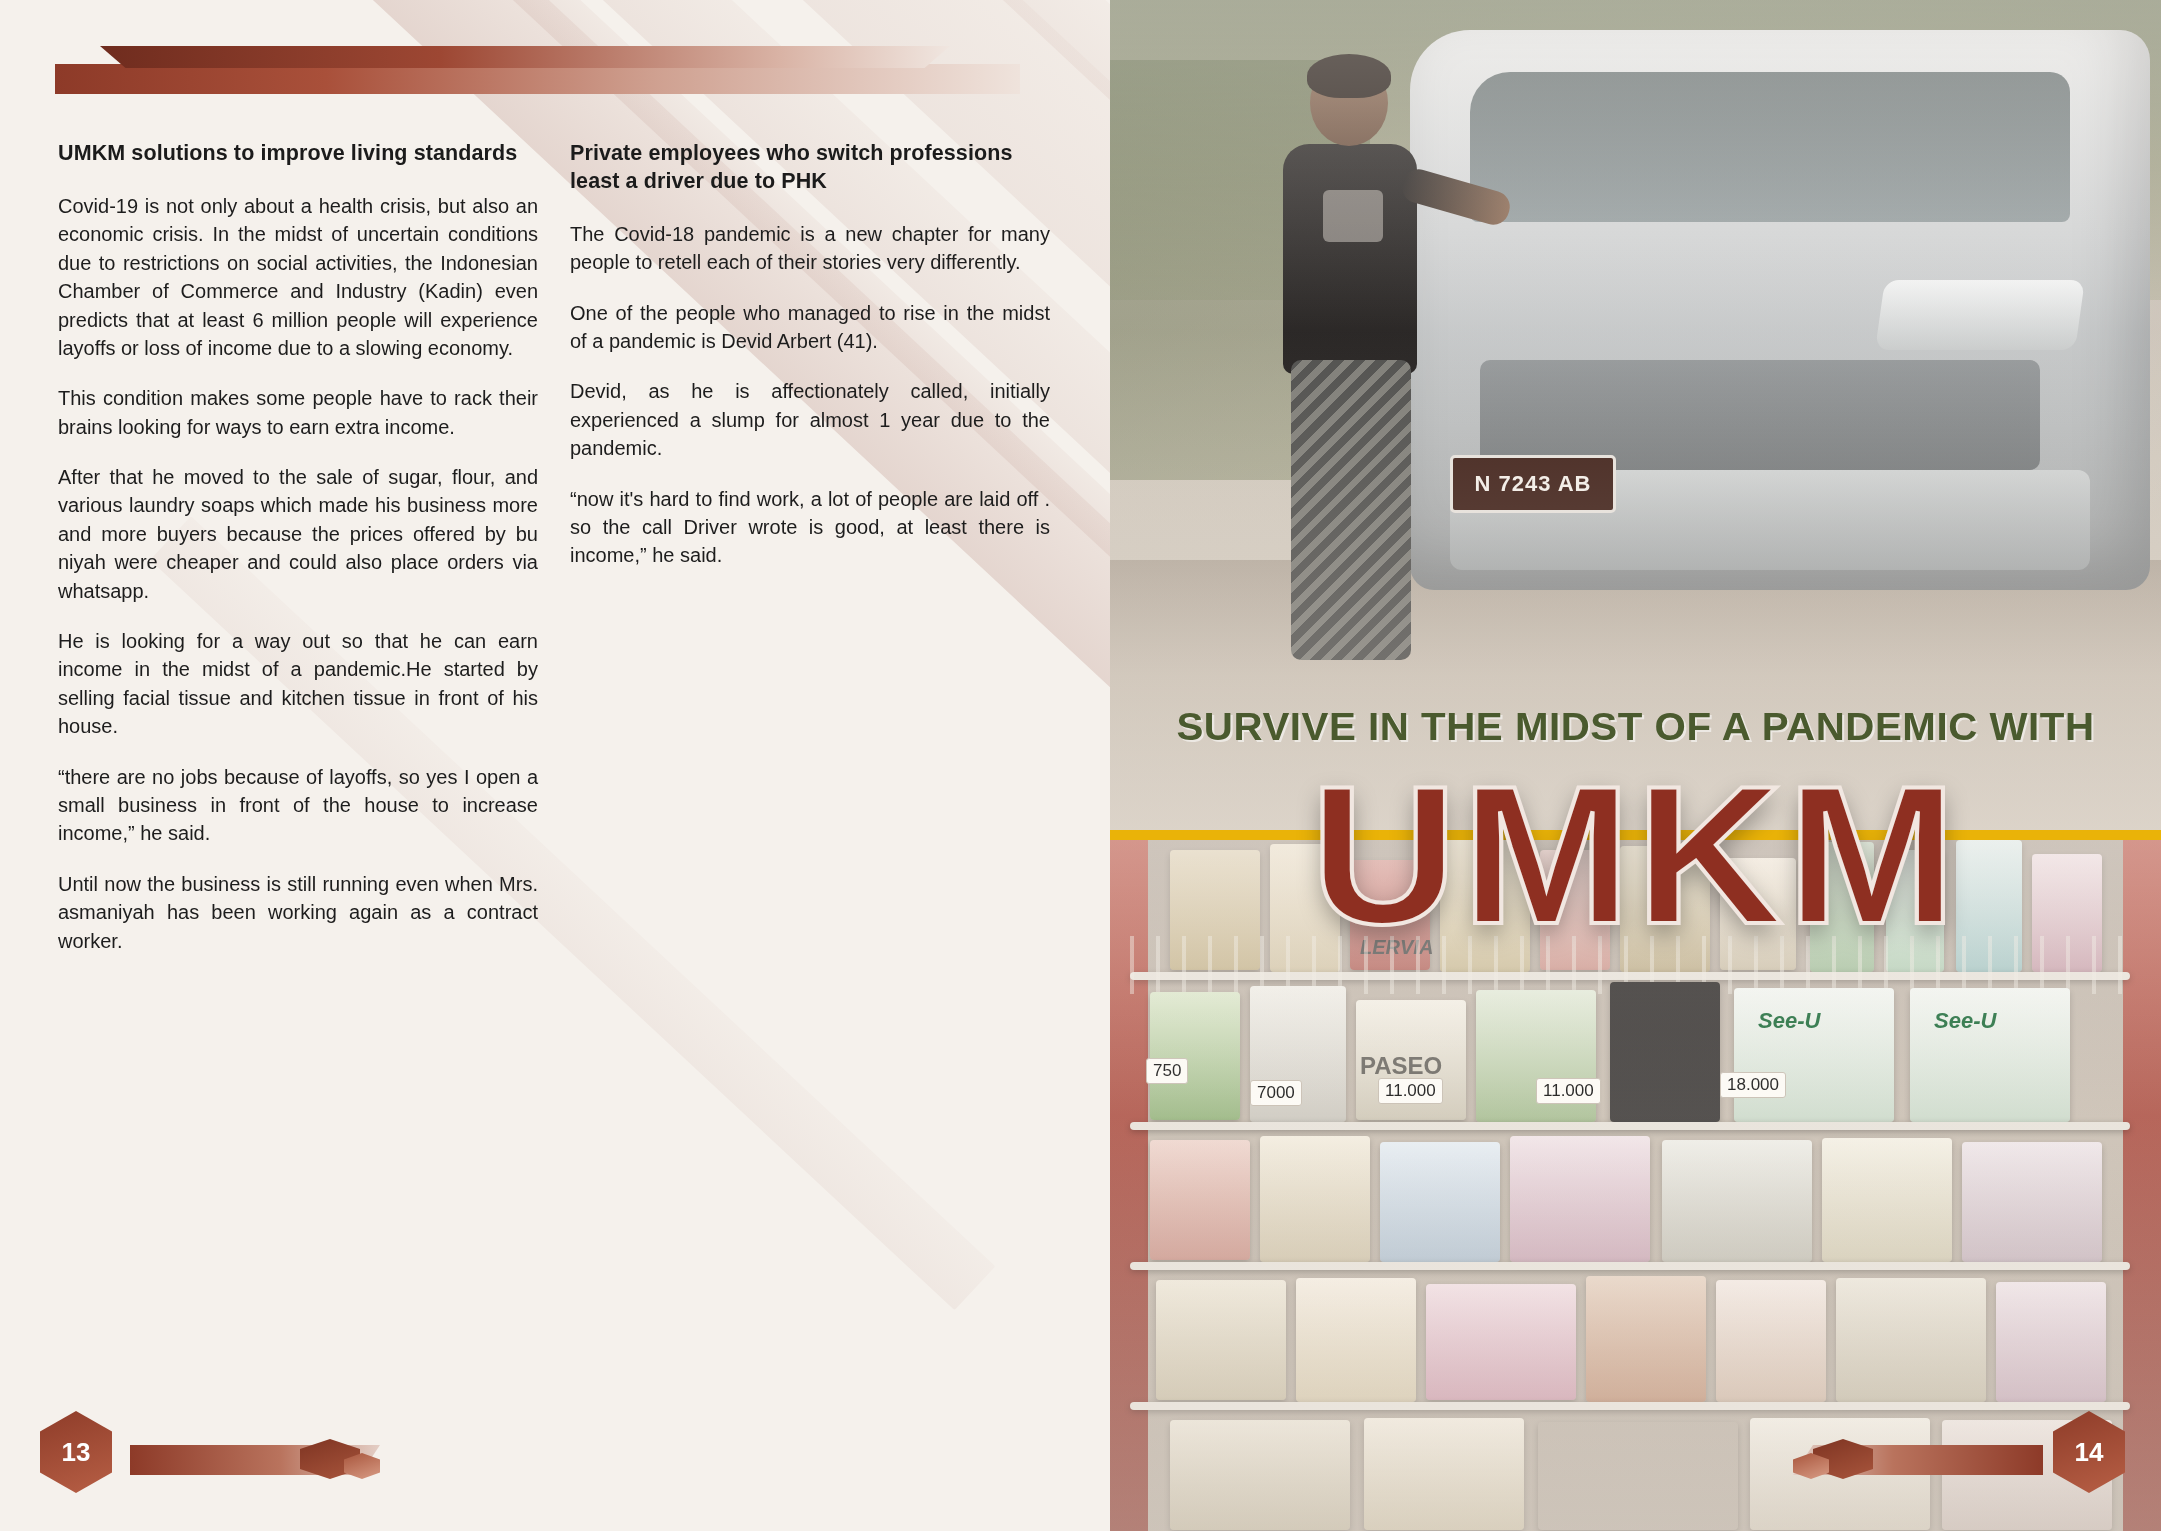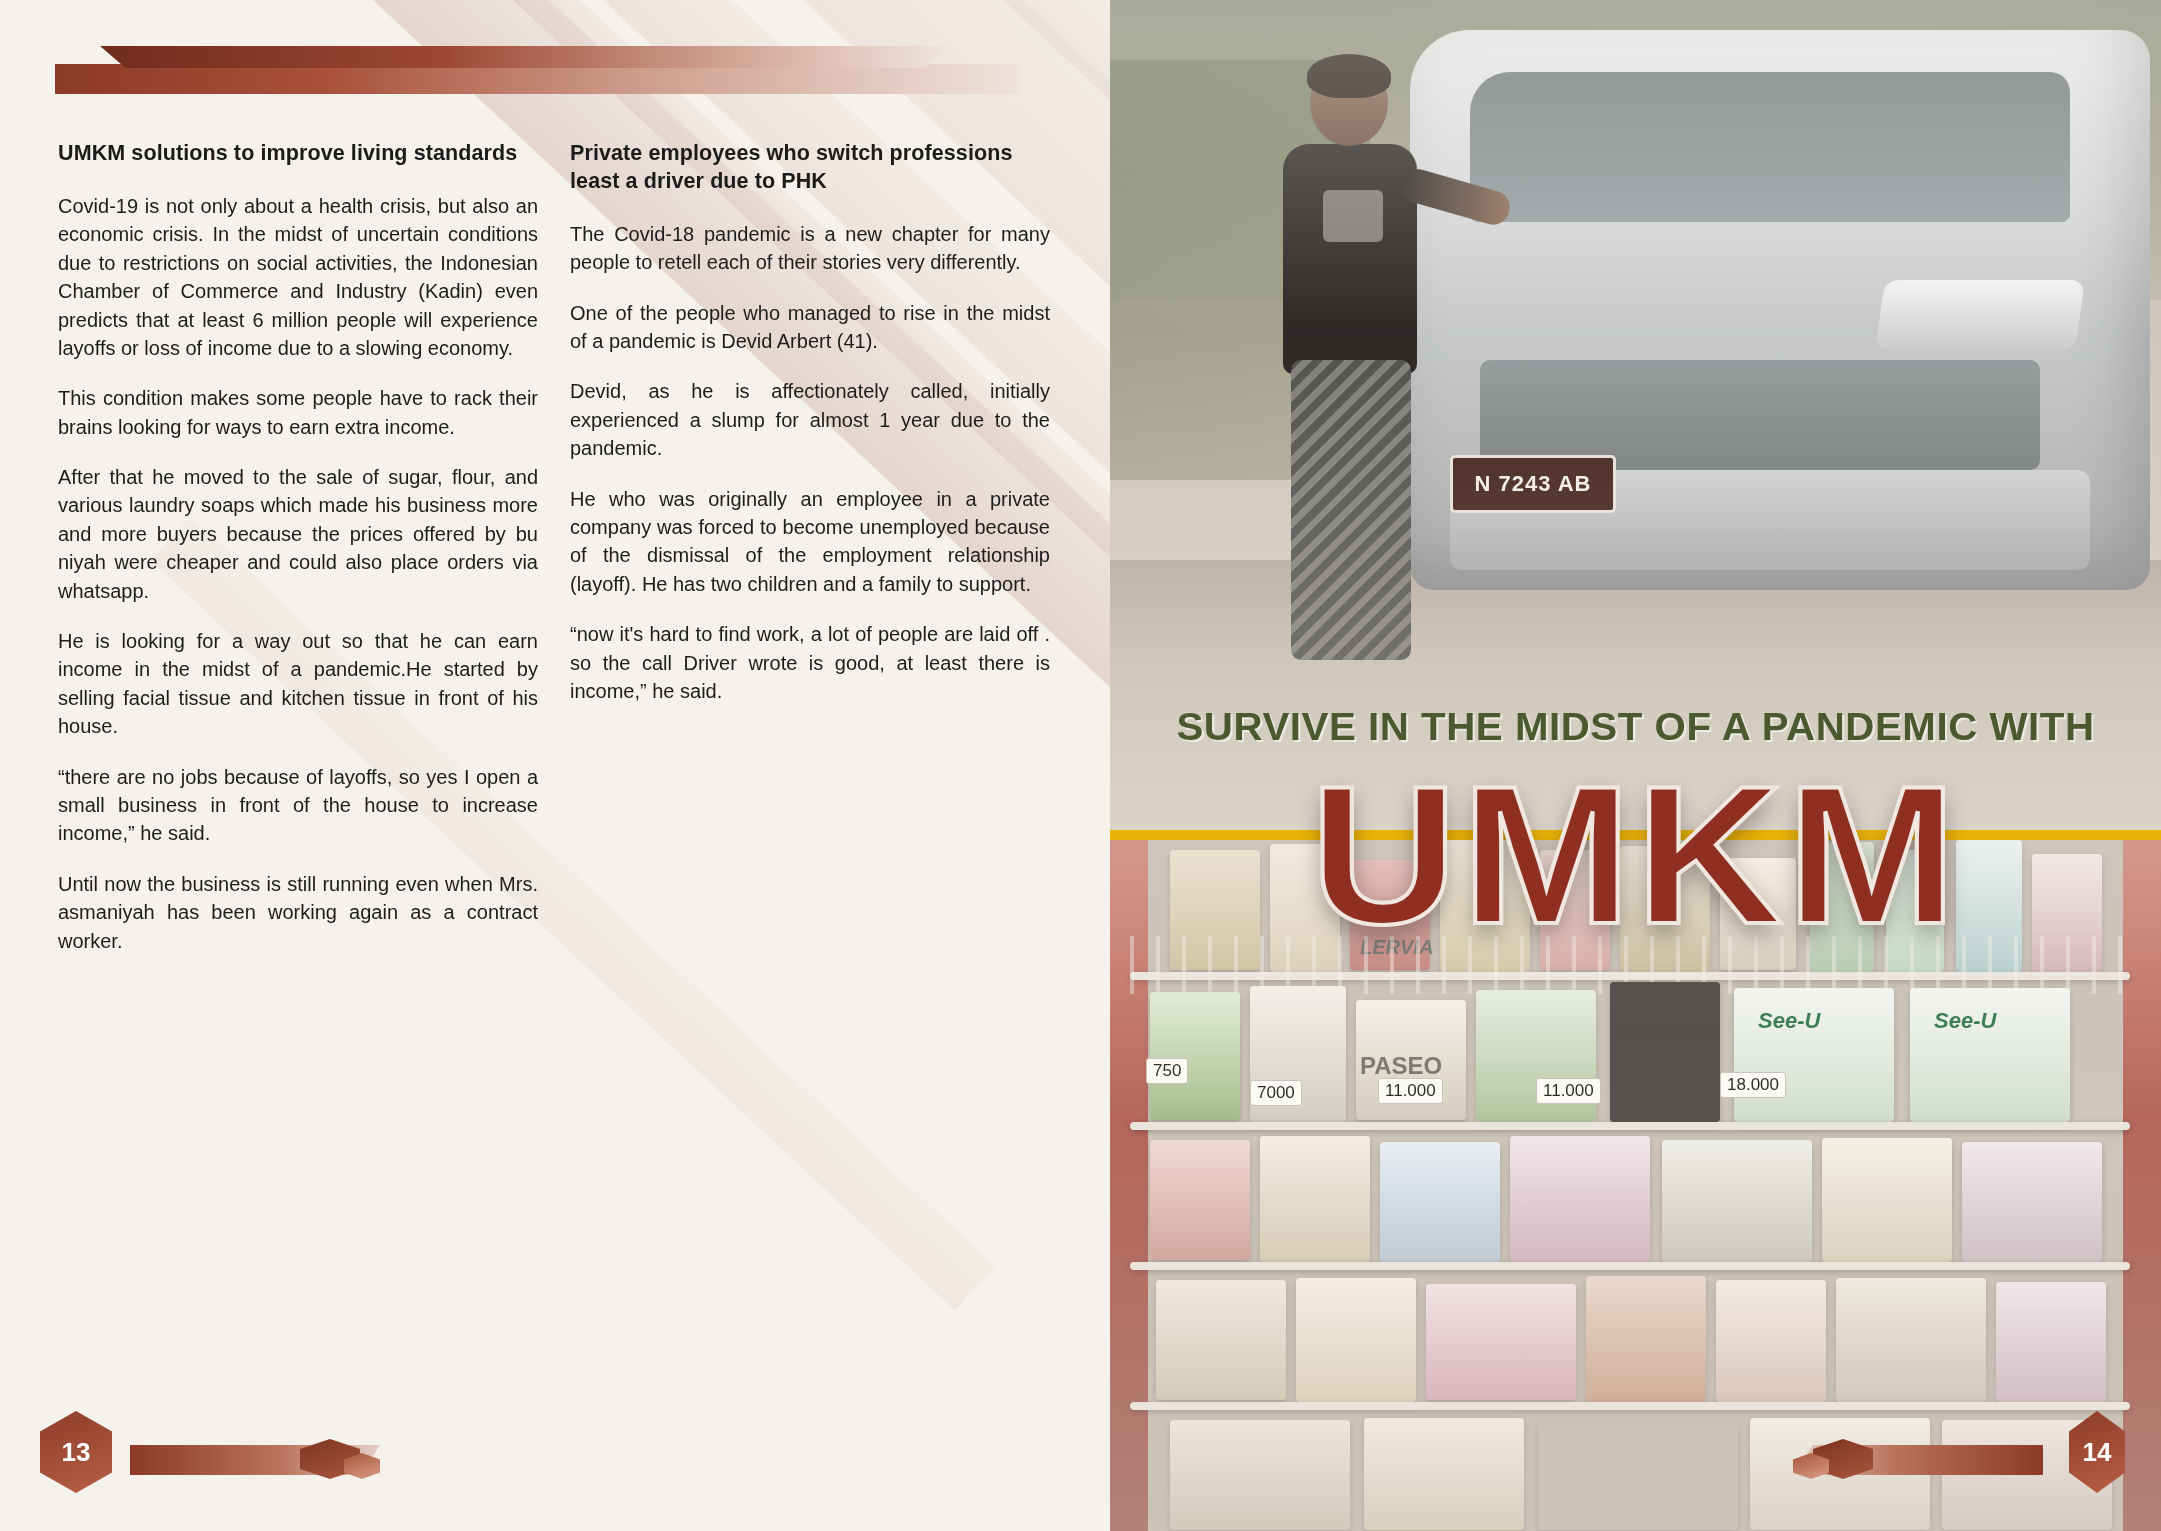--- a/index.html
+++ b/index.html
@@ -157,21 +157,21 @@
   .prod{position:absolute;border-radius:4px;box-shadow:0 3px 6px rgba(0,0,0,.2);}
   .pricetag{
     position:absolute;background:#fdfbf6;border:1px solid #c9c0b4;
     font-size:17px;color:#1a1a1a;padding:2px 6px;border-radius:3px;
     font-family:"Liberation Sans", sans-serif;
   }
   .brandtxt{position:absolute;color:#1c6b3a;font-size:22px;font-weight:bold;font-style:italic;}
   .sidewall{position:absolute;top:0;width:38px;height:691px;background:linear-gradient(180deg,#c45a4d,#8e3a30);opacity:.85;}
 
   .hexnum-right{
-    position:absolute;right:36px;bottom:38px;width:56px;height:82px;
+    position:absolute;right:36px;bottom:38px;width:72px;height:82px;
     background:linear-gradient(160deg,#8e3c29,#b75f45);
     clip-path:polygon(50% 0,100% 25%,100% 75%,50% 100%,0 75%,0 25%);
     display:flex;align-items:center;justify-content:center;
     color:#fff;font-size:26px;font-weight:bold;z-index:9;
   }
   .botbar-right{position:absolute;right:118px;bottom:52px;width:320px;height:40px;z-index:9;}
   .botbar-right .s1{position:absolute;right:0;top:6px;width:250px;height:30px;
     background:linear-gradient(270deg,#8d3a28,#b9735d 60%,#e4cfc6);
     clip-path:polygon(8% 0,100% 0,100% 100%,0 100%);}
   .botbar-right .s2{position:absolute;right:170px;top:0;width:60px;height:40px;
@@ -213,21 +213,20 @@
         <p class="body">He is looking for a way out so that he can earn income in the midst of a pandemic.He started by selling facial tissue and kitchen tissue in front of his house.</p>
         <p class="body">“there are no jobs because of layoffs, so yes I open a small business in front of the house to increase income,” he said.</p>
         <p class="body lastp">Until now the business is still running even when Mrs. asmaniyah has been working again as a contract worker.</p>
       </div>
 
       <div class="col">
         <h2 class="sec">Private employees who switch professions least a driver due to PHK</h2>
         <p class="body">The Covid-18 pandemic is a new chapter for many people to retell each of their stories very differently.</p>
         <p class="body">One of the people who managed to rise in the midst of a pandemic is Devid Arbert (41).</p>
         <p class="body">Devid, as he is affectionately called, initially experienced a slump for almost 1 year due to the pandemic.</p>
-        <p class="body">He who was originally an employee in a private company was forced to become unemployed because of the dismissal of the employment relationship (layoff). He has two children and a family to support.</p>
         <p class="body lastp">“now it's hard to find work, a lot of people are laid off . so the call Driver wrote is good, at least there is income,” he said.</p>
       </div>
 
     </div>
 
     <div class="botbar">
       <div class="s1"></div>
         <div class="s2"></div>
         <div class="s3"></div>
     </div>

